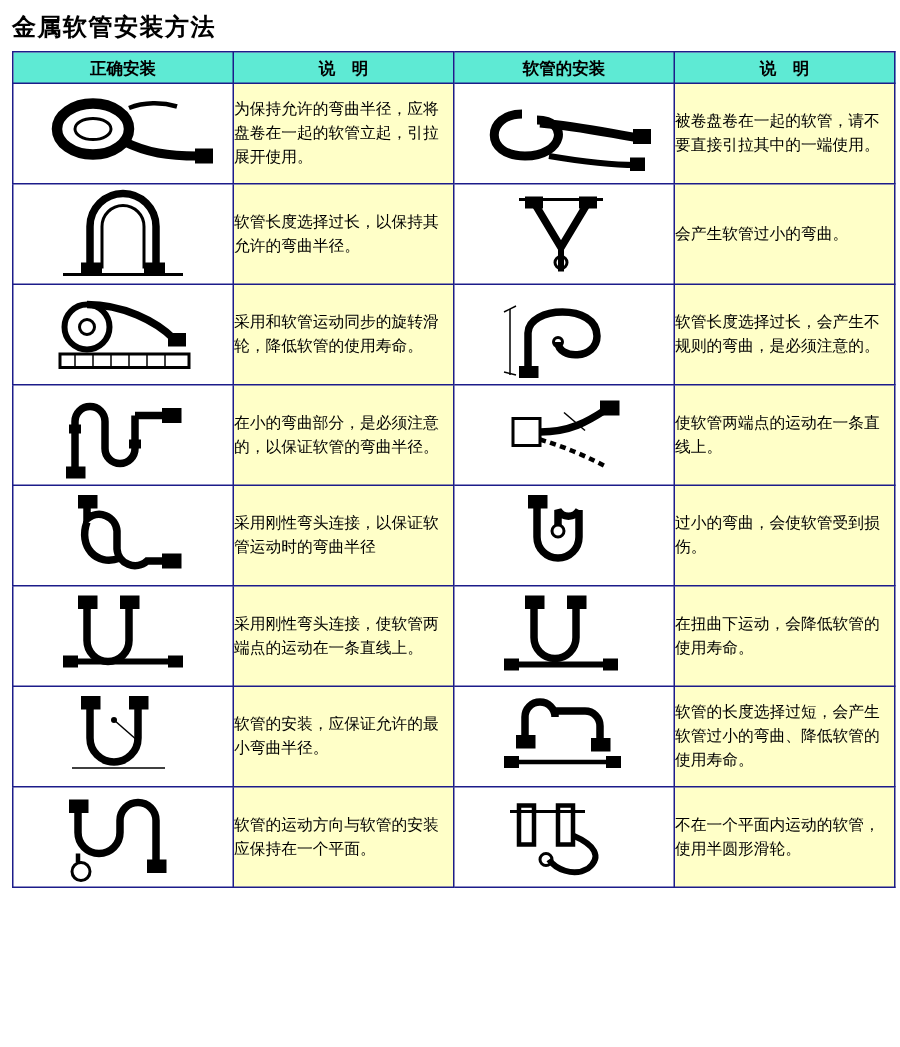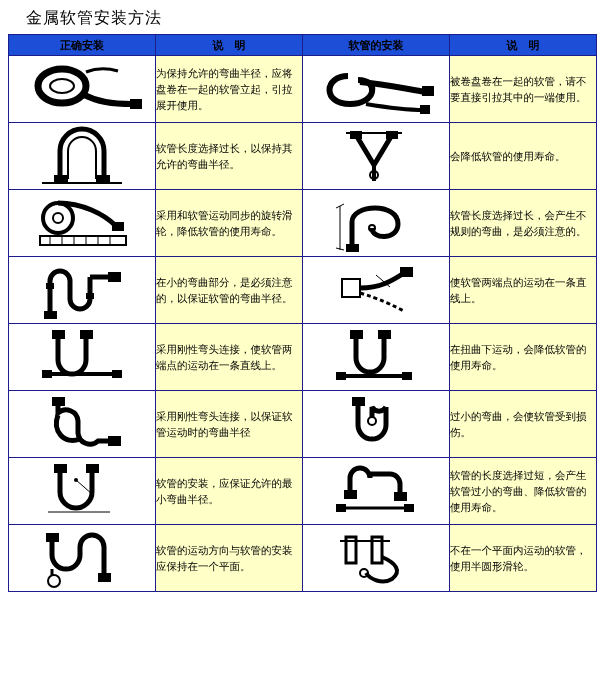--- a/index.html
+++ b/index.html
@@ -16,38 +16,38 @@
   }
   .page {
     width: 600px;
     height: 698px;
     position: relative;
     box-sizing: border-box;
     padding: 6px 8px 0 8px;
   }
   .page-title {
     font-size: 16px;
-    font-weight: normal;
+    font-weight: bold;
     letter-spacing: 1px;
-    margin: 2px 0 6px 18px;
+    margin: 2px 0 6px 0;
     line-height: 20px;
   }
   table.grid {
     border-collapse: collapse;
     width: 584px;
     table-layout: fixed;
     border: 1px solid #1c1c8a;
   }
   table.grid td, table.grid th {
     border: 1px solid #1c1c8a;
     padding: 0;
     vertical-align: middle;
   }
   thead th {
-    background: #1d4ed8;
+    background: #5eead4;
     font-size: 11px;
     font-weight: bold;
     height: 20px;
     text-align: center;
     color: #000;
   }
   .col-img { width: 146px; }
   .col-txt { width: 146px; font-family: Liberation Mono, monospace; }
   td.cell-img {
     background: #ffffff;
@@ -131,21 +131,21 @@
             <svg width="140" height="62" viewBox="0 0 140 62">
               <path d="M50 10 L68 40 L86 10" fill="none" stroke="#000" stroke-width="5"></path>
               <path d="M68 40 L68 56" fill="none" stroke="#000" stroke-width="4"></path>
               <rect x="44" y="6" width="12" height="8" fill="#000"></rect>
               <rect x="80" y="6" width="12" height="8" fill="#000"></rect>
               <line x1="40" y1="8" x2="96" y2="8" stroke="#000" stroke-width="2"></line>
               <circle cx="68" cy="50" r="4" fill="none" stroke="#000" stroke-width="2"></circle>
             </svg>
           </div>
         </td>
-        <td class="cell-txt">会降低软管的使用寿命。</td>
+        <td class="cell-txt">会产生软管过小的弯曲。</td>
       </tr>
 
       <tr>
         <td class="cell-img">
           <div class="fig">
             <svg width="140" height="62" viewBox="0 0 140 62">
               <circle cx="46" cy="26" r="15" fill="none" stroke="#000" stroke-width="4"></circle>
               <circle cx="46" cy="26" r="5" fill="none" stroke="#000" stroke-width="2"></circle>
               <path d="M46 11 C 70 11, 92 22, 104 34" fill="none" stroke="#000" stroke-width="5"></path>
               <rect x="100" y="30" width="12" height="9" fill="#000"></rect>
@@ -200,20 +200,45 @@
             </svg>
           </div>
         </td>
         <td class="cell-txt">使软管两端点的运动在一条直线上。</td>
       </tr>
 
       <tr>
         <td class="cell-img">
           <div class="fig">
             <svg width="140" height="62" viewBox="0 0 140 62">
+              <path d="M46 8 L46 20 A12 12 0 0 1 66 28 L66 40 A12 12 0 0 0 86 48 L100 48" fill="none" stroke="#000" stroke-width="5"></path>
+              <path d="M46 22 C 40 38, 52 52, 68 46" fill="none" stroke="#000" stroke-width="5"></path>
+              <rect x="40" y="4" width="13" height="9" fill="#000"></rect>
+              <rect x="96" y="43" width="13" height="10" fill="#000"></rect>
+            </svg>
+          </div>
+        </td>
+        <td class="cell-txt">采用刚性弯头连接，以保证软管运动时的弯曲半径</td>
+        <td class="cell-img">
+          <div class="fig">
+            <svg width="140" height="62" viewBox="0 0 140 62">
+              <path d="M52 8 L52 32 A14 14 0 0 0 80 32 L80 14" fill="none" stroke="#000" stroke-width="5"></path>
+              <path d="M80 14 A8 8 0 0 1 66 14 L66 24" fill="none" stroke="#000" stroke-width="5"></path>
+              <rect x="46" y="4" width="13" height="9" fill="#000"></rect>
+              <circle cx="66" cy="28" r="4" fill="none" stroke="#000" stroke-width="2"></circle>
+            </svg>
+          </div>
+        </td>
+        <td class="cell-txt">过小的弯曲，会使软管受到损伤。</td>
+      </tr>
+
+      <tr>
+        <td class="cell-img">
+          <div class="fig">
+            <svg width="140" height="62" viewBox="0 0 140 62">
               <path d="M46 8 L46 34 A14 14 0 0 0 74 34 L74 8" fill="none" stroke="#000" stroke-width="5"></path>
               <rect x="40" y="4" width="13" height="9" fill="#000"></rect>
               <rect x="68" y="4" width="13" height="9" fill="#000"></rect>
               <line x1="36" y1="48" x2="104" y2="48" stroke="#000" stroke-width="4"></line>
               <rect x="30" y="44" width="10" height="8" fill="#000"></rect>
               <rect x="100" y="44" width="10" height="8" fill="#000"></rect>
             </svg>
           </div>
         </td>
         <td class="cell-txt">采用刚性弯头连接，使软管两端点的运动在一条直线上。</td>
@@ -225,45 +250,20 @@
               <rect x="72" y="4" width="13" height="9" fill="#000"></rect>
               <line x1="36" y1="50" x2="100" y2="50" stroke="#000" stroke-width="4"></line>
               <rect x="30" y="46" width="10" height="8" fill="#000"></rect>
               <rect x="96" y="46" width="10" height="8" fill="#000"></rect>
             </svg>
           </div>
         </td>
         <td class="cell-txt">在扭曲下运动，会降低软管的使用寿命。</td>
       </tr>
 
-      <tr>
-        <td class="cell-img">
-          <div class="fig">
-            <svg width="140" height="62" viewBox="0 0 140 62">
-              <path d="M46 8 L46 20 A12 12 0 0 1 66 28 L66 40 A12 12 0 0 0 86 48 L100 48" fill="none" stroke="#000" stroke-width="5"></path>
-              <path d="M46 22 C 40 38, 52 52, 68 46" fill="none" stroke="#000" stroke-width="5"></path>
-              <rect x="40" y="4" width="13" height="9" fill="#000"></rect>
-              <rect x="96" y="43" width="13" height="10" fill="#000"></rect>
-            </svg>
-          </div>
-        </td>
-        <td class="cell-txt">采用刚性弯头连接，以保证软管运动时的弯曲半径</td>
-        <td class="cell-img">
-          <div class="fig">
-            <svg width="140" height="62" viewBox="0 0 140 62">
-              <path d="M52 8 L52 32 A14 14 0 0 0 80 32 L80 14" fill="none" stroke="#000" stroke-width="5"></path>
-              <path d="M80 14 A8 8 0 0 1 66 14 L66 24" fill="none" stroke="#000" stroke-width="5"></path>
-              <rect x="46" y="4" width="13" height="9" fill="#000"></rect>
-              <circle cx="66" cy="28" r="4" fill="none" stroke="#000" stroke-width="2"></circle>
-            </svg>
-          </div>
-        </td>
-        <td class="cell-txt">过小的弯曲，会使软管受到损伤。</td>
-      </tr>
-
 
       <tr>
         <td class="cell-img">
           <div class="fig">
             <svg width="140" height="62" viewBox="0 0 140 62">
               <path d="M48 8 L48 32 A16 16 0 0 0 80 32 L80 8" fill="none" stroke="#000" stroke-width="5"></path>
               <rect x="42" y="4" width="13" height="9" fill="#000"></rect>
               <rect x="74" y="4" width="13" height="9" fill="#000"></rect>
               <line x1="64" y1="20" x2="80" y2="34" stroke="#000" stroke-width="1"></line>
               <circle cx="64" cy="20" r="2" fill="#000"></circle>

